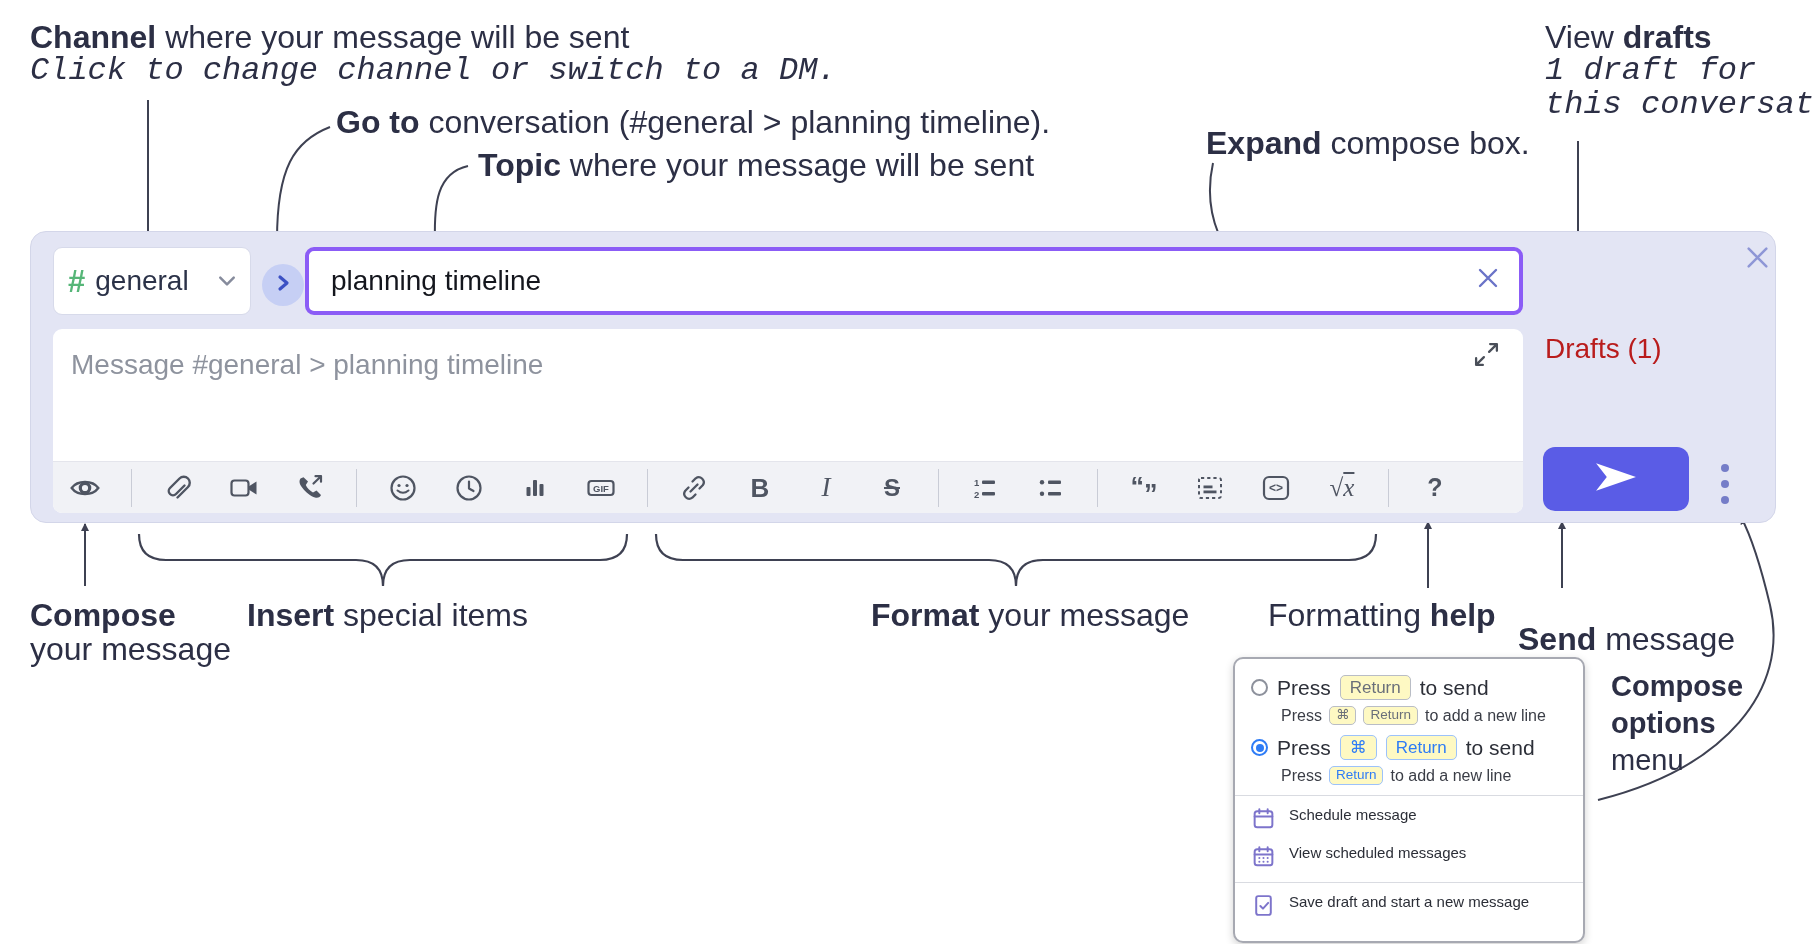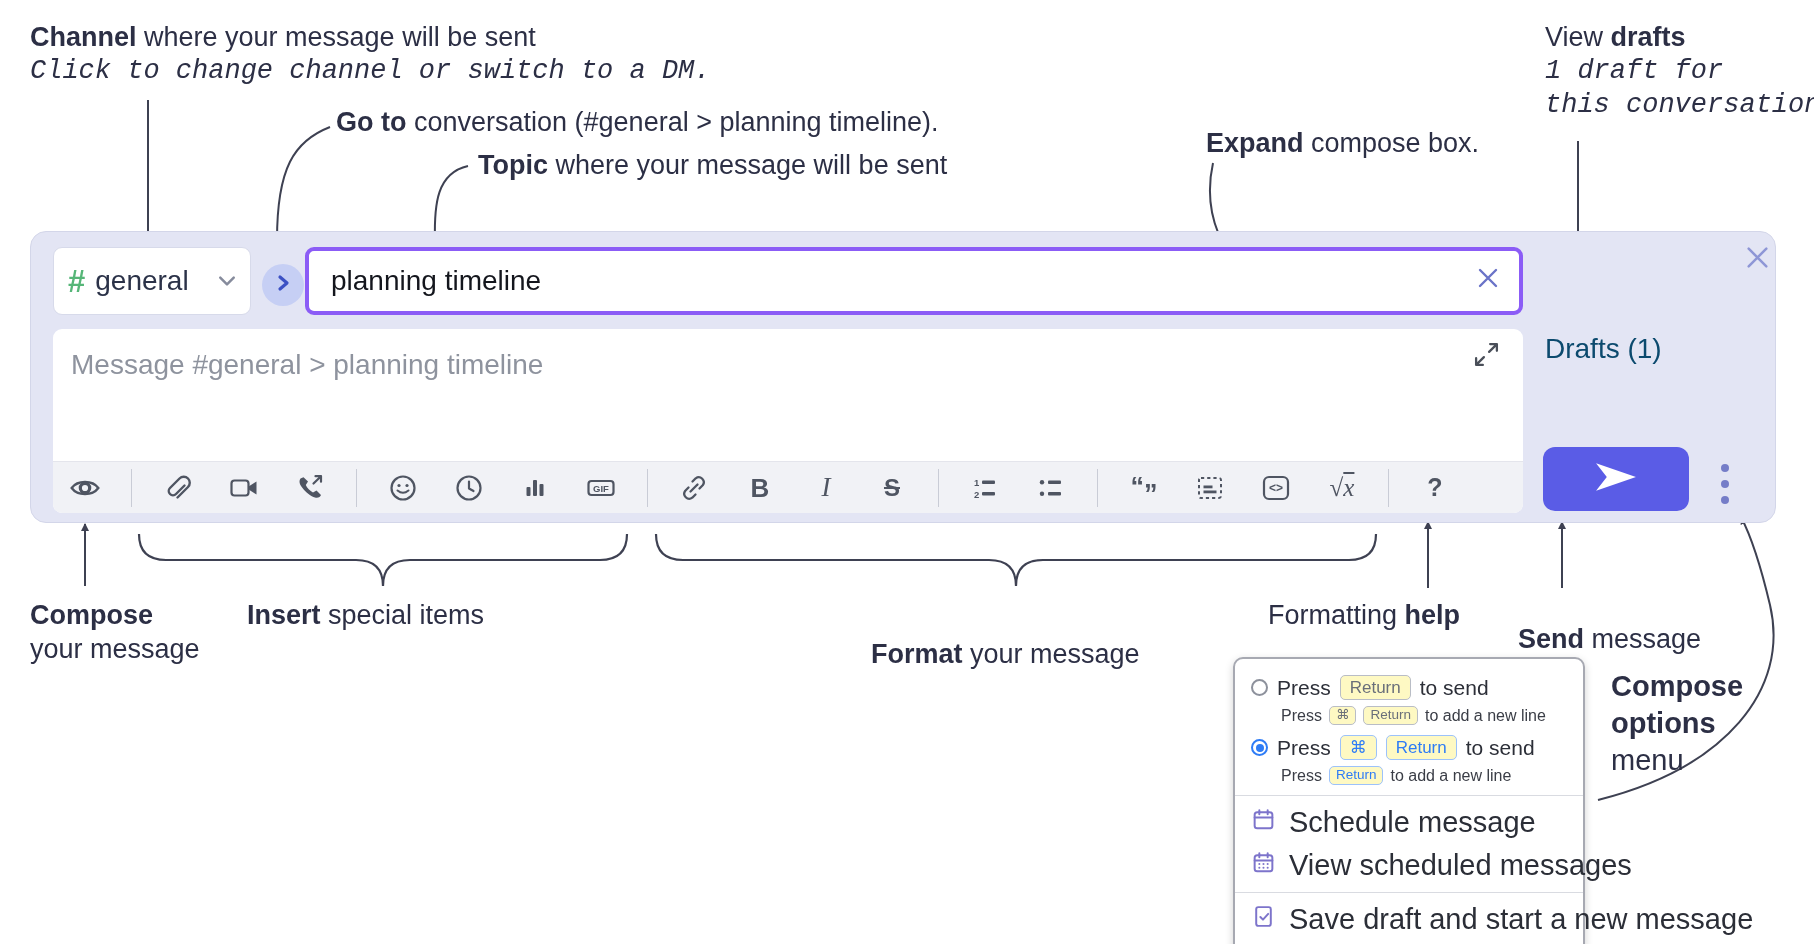--- a/index.html
+++ b/index.html
@@ -1,19 +1,19 @@
 <!DOCTYPE html>
 <html><head>
 <meta charset="utf-8">
 <style>
   html,body{margin:0;padding:0;background:#fff;}
   .stage{position:relative;width:1814px;height:944px;background:#fff;overflow:hidden;
          font-family:"Liberation Sans","DejaVu Sans",sans-serif;color:#2c2f45;}
   
-  .ann{position:absolute;font-size:27px;line-height:34px;color:#2c2f45;white-space:nowrap;}
+  .ann{position:absolute;font-size:32px;line-height:34px;color:#2c2f45;white-space:nowrap;}
   .ann b{font-weight:700;}
   .ann .it{font-style:italic;font-family:Liberation Mono, monospace;}
   
   .overlay{position:absolute;left:0;top:0;width:1814px;height:944px;pointer-events:none;}
   
   .compose{position:absolute;left:30px;top:231px;width:1746px;height:292px;background:#e3e5f4;
            border:1px solid #d3d6e9;border-radius:16px;box-sizing:border-box;}
   .chan-btn{position:absolute;left:22px;top:15px;width:198px;height:68px;background:#fff;
             border:1px solid #d7daea;border-radius:9px;box-sizing:border-box;display:flex;
             align-items:center;padding:0 14px;gap:10px;}
@@ -37,21 +37,21 @@
            align-items:center;padding:0 12px;gap:26px;box-sizing:border-box;}
   .tb-btn{width:40px;height:40px;display:flex;align-items:center;justify-content:center;color:#4f5562;}
   .tb-btn svg{display:block;}
   .tb-div{width:1px;height:38px;background:#c9ccd6;flex:none;}
   .tglyph{font-size:25px;color:#4f5562;line-height:1;}
   .serif{font-family:"Liberation Serif","DejaVu Serif",serif;}
   .qwrap{font-weight:700;font-size:27px;color:#4f5562;letter-spacing:0px;display:inline-flex;}
   .qwrap .q2{transform:translateY(7px);display:inline-block;}
   .mth{font-family:"Liberation Serif","DejaVu Serif",serif;font-size:25px;color:#4f5562;}
   .mth .ovl{font-style:italic;text-decoration:overline;}
-  .drafts-link{position:absolute;left:1514px;top:101px;font-size:28px;color:#0c4a6e;cursor:pointer;}
+  .drafts-link{position:absolute;left:1514px;top:101px;font-size:28px;color:#b91c1c;cursor:pointer;}
   .send-btn{position:absolute;left:1512px;top:215px;width:146px;height:64px;background:#5a5ce6;
             border-radius:12px;display:flex;align-items:center;justify-content:center;cursor:pointer;}
   .opts-btn{position:absolute;left:1676px;top:222px;width:36px;height:60px;display:flex;
             flex-direction:column;align-items:center;justify-content:center;gap:8px;cursor:pointer;}
   .dot{width:8px;height:8px;border-radius:50%;background:#757dc8;}
   
   .popup{position:absolute;left:1233px;top:657px;width:352px;background:#fff;
          border:2px solid #a7a9b2;border-radius:10px;box-shadow:0 3px 8px rgba(0,0,0,.18);
          box-sizing:border-box;padding:12px 16px 10px 16px;font-size:21px;color:#2c2f38;}
   .radio-row{display:flex;align-items:center;gap:9px;margin-top:4px;white-space:nowrap;}
@@ -59,21 +59,21 @@
            color:#3a3d46;white-space:nowrap;}
   .radio{width:17px;height:17px;border-radius:50%;border:2px solid #8d919c;box-sizing:border-box;flex:none;}
   .radio.checked{border-color:#2e7cf6;position:relative;}
   .radio.checked::after{content:"";position:absolute;left:2.5px;top:2.5px;width:8px;height:8px;
            border-radius:50%;background:#2e7cf6;}
   kbd{font-family:"Liberation Sans","DejaVu Sans",sans-serif;border:1px solid #b9bdc6;
       border-radius:5px;padding:1px 9px;font-size:17px;color:#6a6f7a;background:#fef9c3;line-height:1.25;}
   kbd.sm{font-size:13.5px;padding:0 6px;}
   kbd.blue{border-color:#9cc2fb;color:#2e7cf6;}
   .menu-divider{border-top:1px solid #d9dbe1;margin:10px -16px;}
-  .menu-item{display:flex;align-items:flex-start;gap:13px;margin:10px 0;font-size:29px;color:#2b2e37;
+  .menu-item{display:flex;align-items:flex-start;gap:13px;margin:10px 0;font-size:15px;color:#2b2e37;
              white-space:nowrap;cursor:pointer;}
   .menu-item svg{flex:none;}
 </style>
 </head>
 <body>
 
 <div class="stage">
 
   <svg class="overlay" viewBox="0 0 1814 944">
     <defs>
@@ -121,21 +121,21 @@
 
   <div class="ann" style="left:30px;top:598px;">
     <div><b>Compose</b></div>
     <div>your message</div>
   </div>
 
   <div class="ann" style="left:247px;top:598px;">
     <b>Insert</b><span> special items</span>
   </div>
 
-  <div class="ann" style="left:871px;top:598px;margin-top:39px;">
+  <div class="ann" style="left:871px;top:598px;">
     <b>Format</b><span> your message</span>
   </div>
 
   <div class="ann" style="left:1268px;top:598px;">
     <span>Formatting </span><b>help</b>
   </div>
 
   <div class="ann" style="left:1518px;top:622px;">
     <b>Send</b><span> message</span>
   </div>

